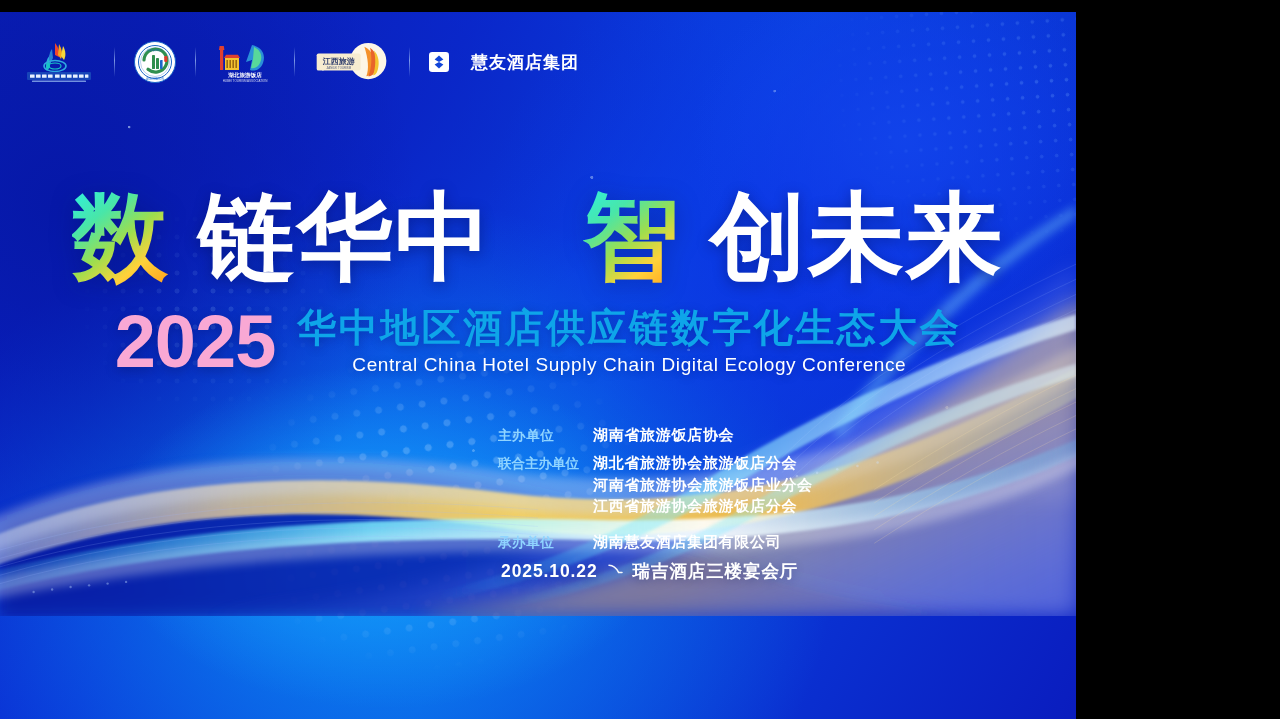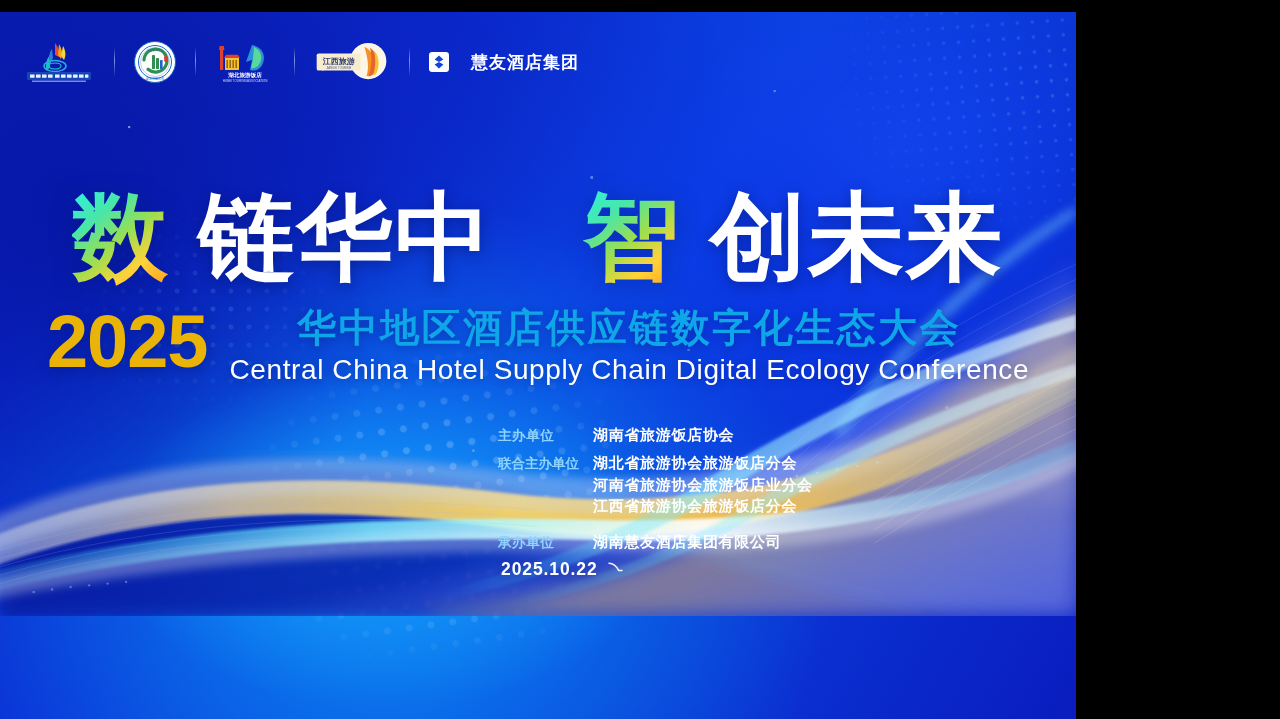--- a/index.html
+++ b/index.html
@@ -122,32 +122,32 @@
     filter:drop-shadow(0 3px 12px rgba(2,16,90,.35));
   }
 
   
   .subwrap{
     position:absolute;left:0;right:0;top:296px;
     display:flex;justify-content:center;align-items:flex-start;
     z-index:5;
   }
   .year{
-    color:#eab308;font-size:74px;font-weight:700;line-height:.92;
+    color:#f9a8d4;font-size:74px;font-weight:700;line-height:.92;
     letter-spacing:-1px;margin-right:22px;
     text-shadow:0 3px 12px rgba(2,16,90,.35);
   }
   .subcol{display:flex;flex-direction:column;align-items:center;}
   .sub-cn{
     color:#0ea5e9;font-size:39px;font-weight:700;letter-spacing:2.5px;
     line-height:1.05;white-space:nowrap;
     text-shadow:0 2px 10px rgba(2,16,90,.35);
   }
   .sub-en{
-    color:#ffffff;font-size:28px;font-weight:400;letter-spacing:.6px;
+    color:#ffffff;font-size:19px;font-weight:400;letter-spacing:.6px;
     margin-top:5px;white-space:nowrap;
     text-shadow:0 2px 8px rgba(2,16,90,.3);
   }
 
   
   .orgs{
     position:absolute;left:498px;top:412px;z-index:5;
   }
   .org-row{display:flex;align-items:baseline;margin-bottom:7px;}
   .org-label{
@@ -464,15 +464,16 @@
   </div>
 
   <div class="datevenue">
     <span>2025.10.22</span>
     <span class="dv-sep">
       <svg width="17" height="15" viewBox="0 0 17 15">
         <path d="M2 3.2 C6.2 3.2 9.6 6.4 11.6 10.4" fill="none" stroke="#ffffff" stroke-width="1.5" stroke-linecap="round"></path>
         <path d="M11.6 10.4 L15 10.4" fill="none" stroke="#ffffff" stroke-width="1.5" stroke-linecap="round"></path>
       </svg>
     </span>
+    <span>瑞吉酒店三楼宴会厅</span>
   </div>
 
 </div>
 
 </body></html>

